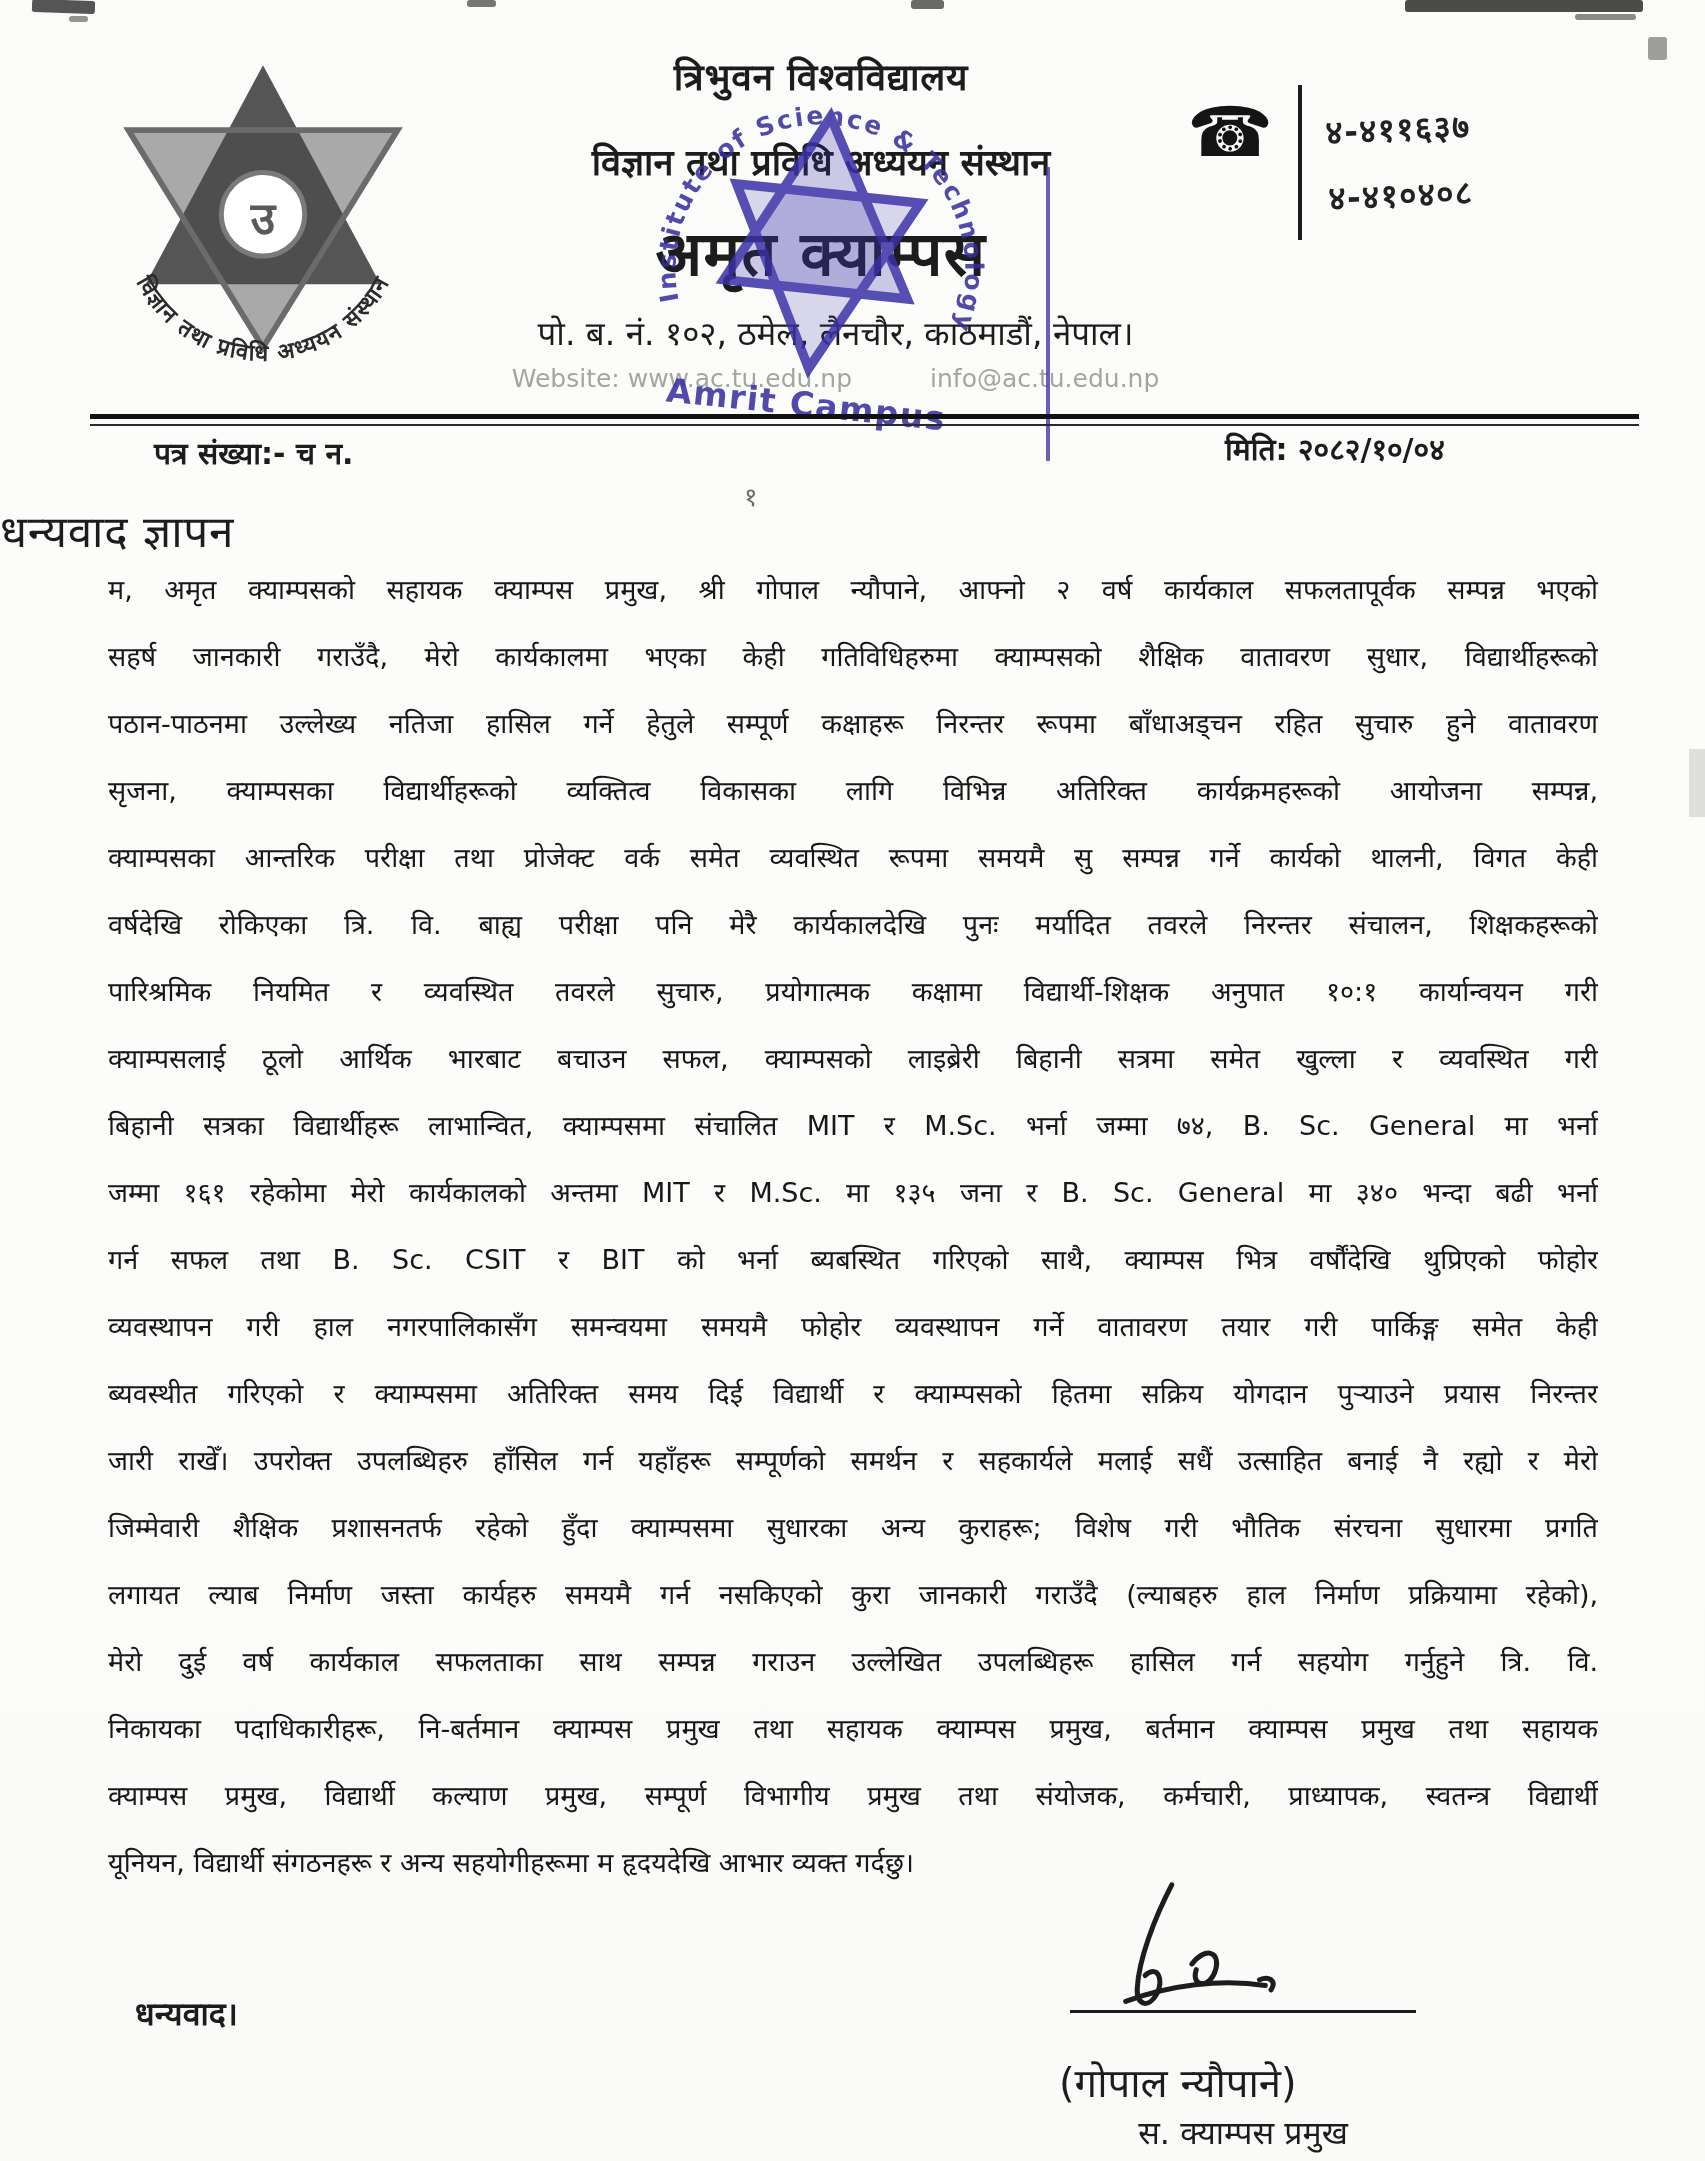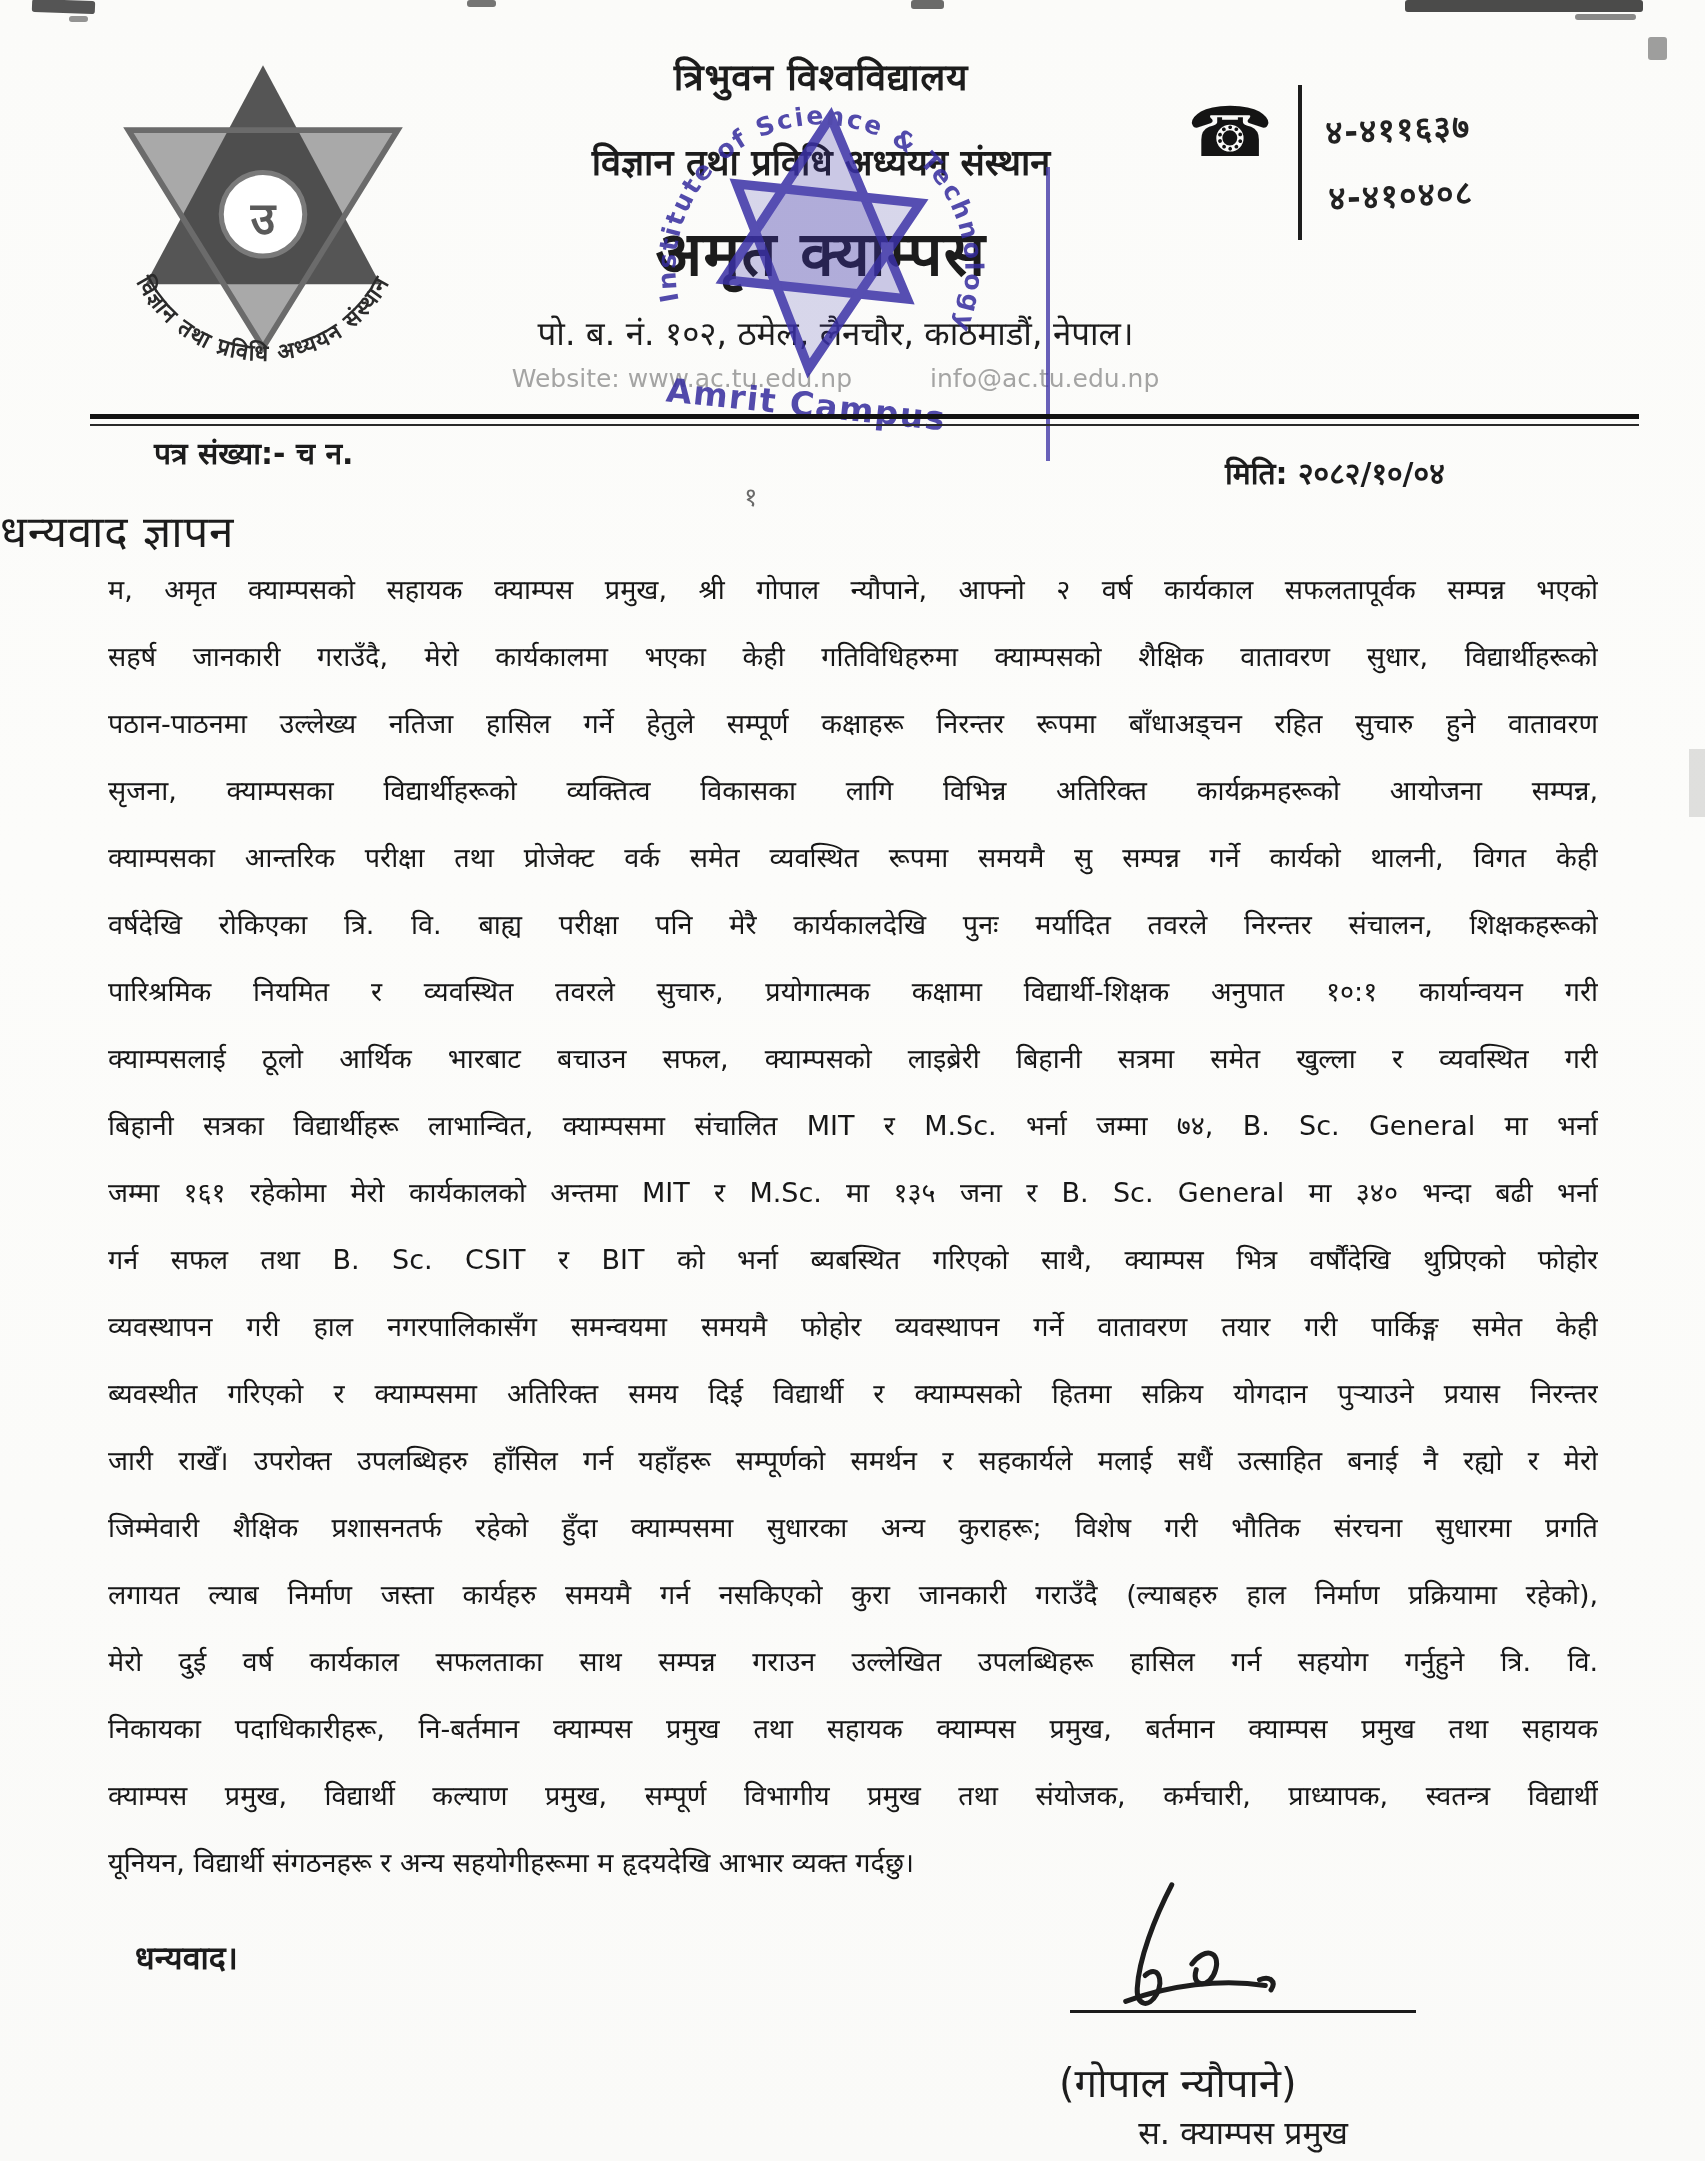--- a/index.html
+++ b/index.html
@@ -28,30 +28,30 @@
   
   .phone-icon{left:1187px;top:92px;font-size:69px;color:#141414;}
   .phone-sep{left:1298px;top:85px;width:4.3px;height:155px;background:#1d1d1d;}
   .phone-nums{left:1327px;top:97px;font-size:33px;font-weight:600;color:#222;
     transform:rotate(-2.5deg);line-height:66px;letter-spacing:1.4px;}
   
   .rule-a{left:90px;top:414px;width:1549px;height:5px;background:#121212;}
   .rule-b{left:90px;top:424px;width:1549px;height:2.2px;background:#2a2a2a;}
   
   .ref-no{left:154px;top:432px;font-size:30px;font-weight:700;}
-  .letter-date{left:1225px;top:428px;font-size:30px;font-weight:700;margin-top:24px;}
+  .letter-date{left:1225px;top:428px;font-size:30px;font-weight:700;}
   .stray{left:744px;top:478px;font-size:26px;color:#3a3a3a;opacity:.75;}
   
   .title{left:0;top:500px;width:1705px;text-align:left;
     font-size:44px;font-weight:400;letter-spacing:0.7px;}
   
   .body{left:108px;top:556px;width:1490px;font-size:27px;line-height:67px;color:#171717;}
   .bline{height:67px;overflow:hidden;text-align:justify;text-align-last:justify;}
   .bline.no-just{text-align:left;text-align-last:left;}
-  .closing{left:135px;top:1935px;font-size:32px;font-weight:600;}
+  .closing{left:135px;top:1991px;font-size:32px;font-weight:600;}
   
   .sig-line{left:1070px;top:2010px;width:346px;height:2.9px;background:#1b1b1b;}
   .sig-name{left:1059px;top:2026px;width:346px;text-align:left;font-size:40px;margin-top:28px;}
   .sig-desig{left:1070px;top:2110px;width:346px;text-align:center;font-size:32px;}
   
   .stamp{left:634px;top:72px;width:375px;height:375px;opacity:.85;}
   .stamp-arc{font-size:35px;font-weight:700;letter-spacing:3px;
     font-family:"DejaVu Sans",sans-serif;}
   .stamp-bottom{font-size:46px;font-weight:800;letter-spacing:2px;
     font-family:"DejaVu Sans",sans-serif;}

